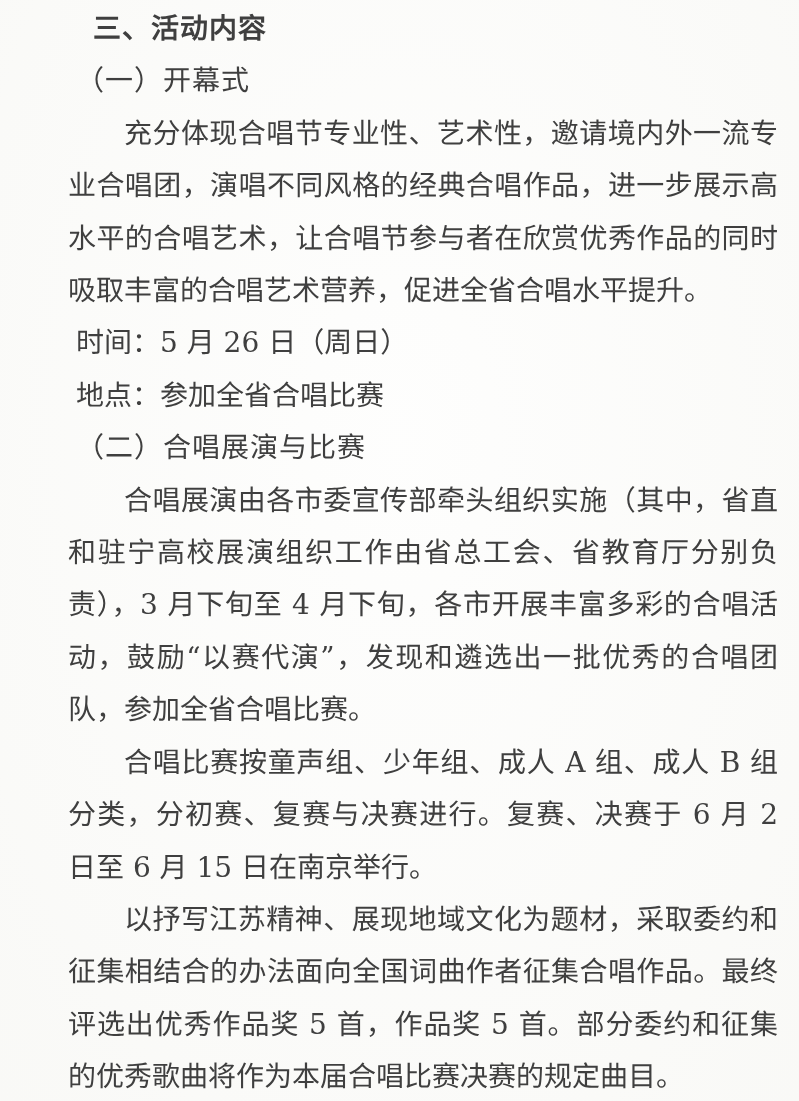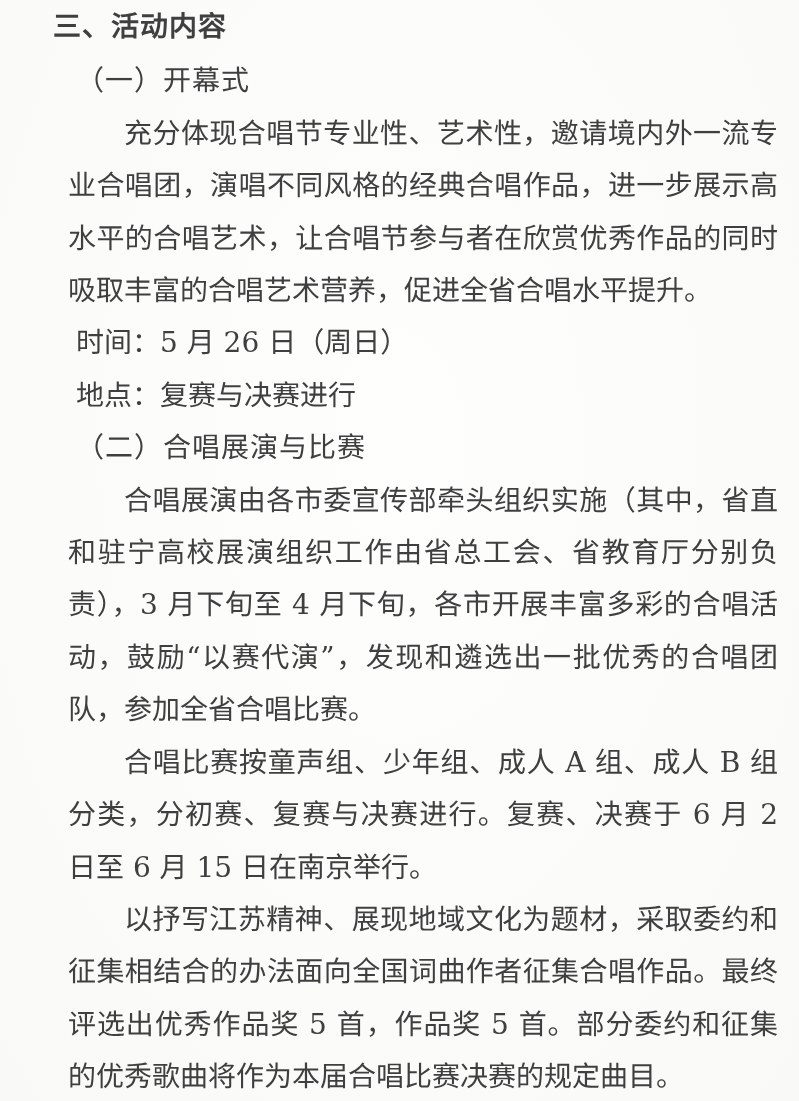--- a/index.html
+++ b/index.html
@@ -18,23 +18,23 @@
     padding: 3px 21px 0 20px;
     background:
       radial-gradient(ellipse at 50% 40%, rgba(255,255,255,0.6) 0%, rgba(240,240,236,0.25) 100%),
       var(--paper, #fcfcfa);
     color: var(--ink, #3f3f3f);
     font-family: "DejaVu Serif", "Liberation Serif", serif;
     font-size: 28px;
     line-height: 52.4px;
   }
   .section-heading {
-    margin-left: 33px;
+    margin-left: 73px;
     font-weight: 700;
-    font-family: Liberation Mono, monospace;
+    font-family: Liberation Serif, serif;
     letter-spacing: 1px;
   }
   .subheading {
     text-indent: 2em;
     font-weight: 400;
     letter-spacing: 1px;
   }
   .para {
     text-indent: 2em;
     text-align: justify;
@@ -50,21 +50,21 @@
 
 <div class="page">
   <div class="section-heading">三、活动内容</div>
 
   <div class="subheading">（一）开幕式</div>
 
   <div class="para">充分体现合唱节专业性、艺术性，邀请境内外一流专业合唱团，演唱不同风格的经典合唱作品，进一步展示高水平的合唱艺术，让合唱节参与者在欣赏优秀作品的同时吸取丰富的合唱艺术营养，促进全省合唱水平提升。</div>
 
   <div class="detail-line">时间：5 月 26 日（周日）</div>
 
-  <div class="detail-line">地点：复赛与决赛进行</div>
+  <div class="detail-line">地点：参加全省合唱比赛</div>
 
   <div class="subheading">（二）合唱展演与比赛</div>
 
   <div class="para">合唱展演由各市委宣传部牵头组织实施（其中，省直和驻宁高校展演组织工作由省总工会、省教育厅分别负责），3 月下旬至 4 月下旬，各市开展丰富多彩的合唱活动，鼓励“以赛代演”，发现和遴选出一批优秀的合唱团队，参加全省合唱比赛。</div>
 
   <div class="para">合唱比赛按童声组、少年组、成人 A 组、成人 B 组分类，分初赛、复赛与决赛进行。复赛、决赛于 6 月 2 日至 6 月 15 日在南京举行。</div>
 
 
   <div class="para">以抒写江苏精神、展现地域文化为题材，采取委约和征集相结合的办法面向全国词曲作者征集合唱作品。最终评选出优秀作品奖 5 首，作品奖 5 首。部分委约和征集的优秀歌曲将作为本届合唱比赛决赛的规定曲目。</div>
 </div>

